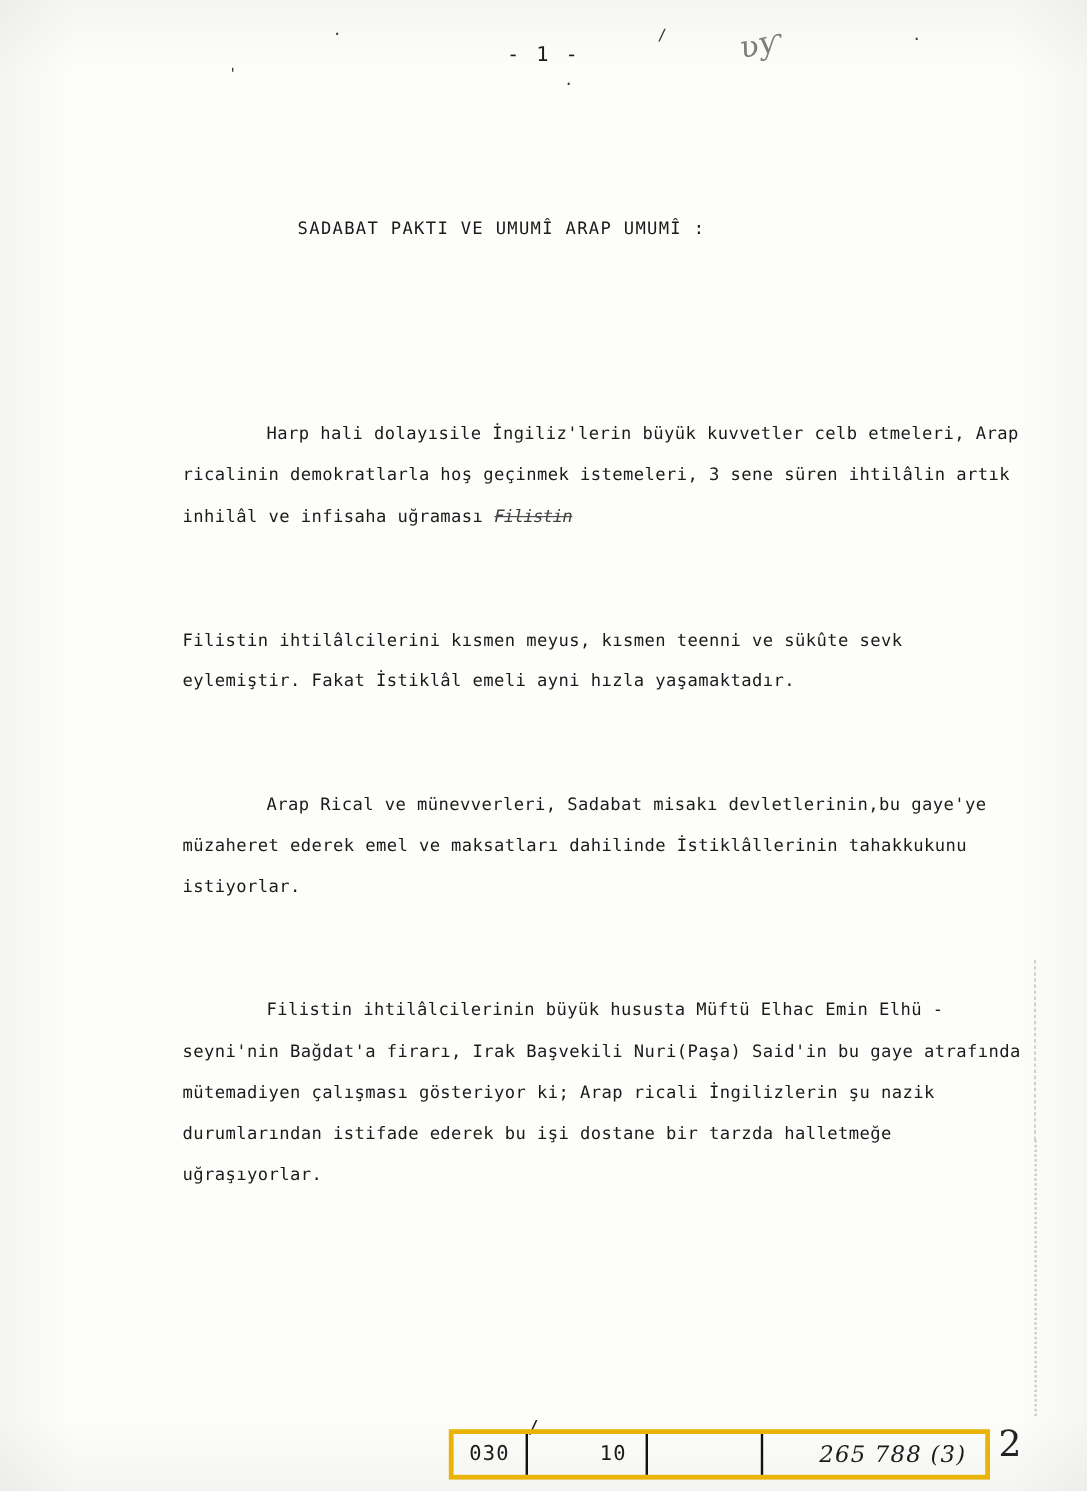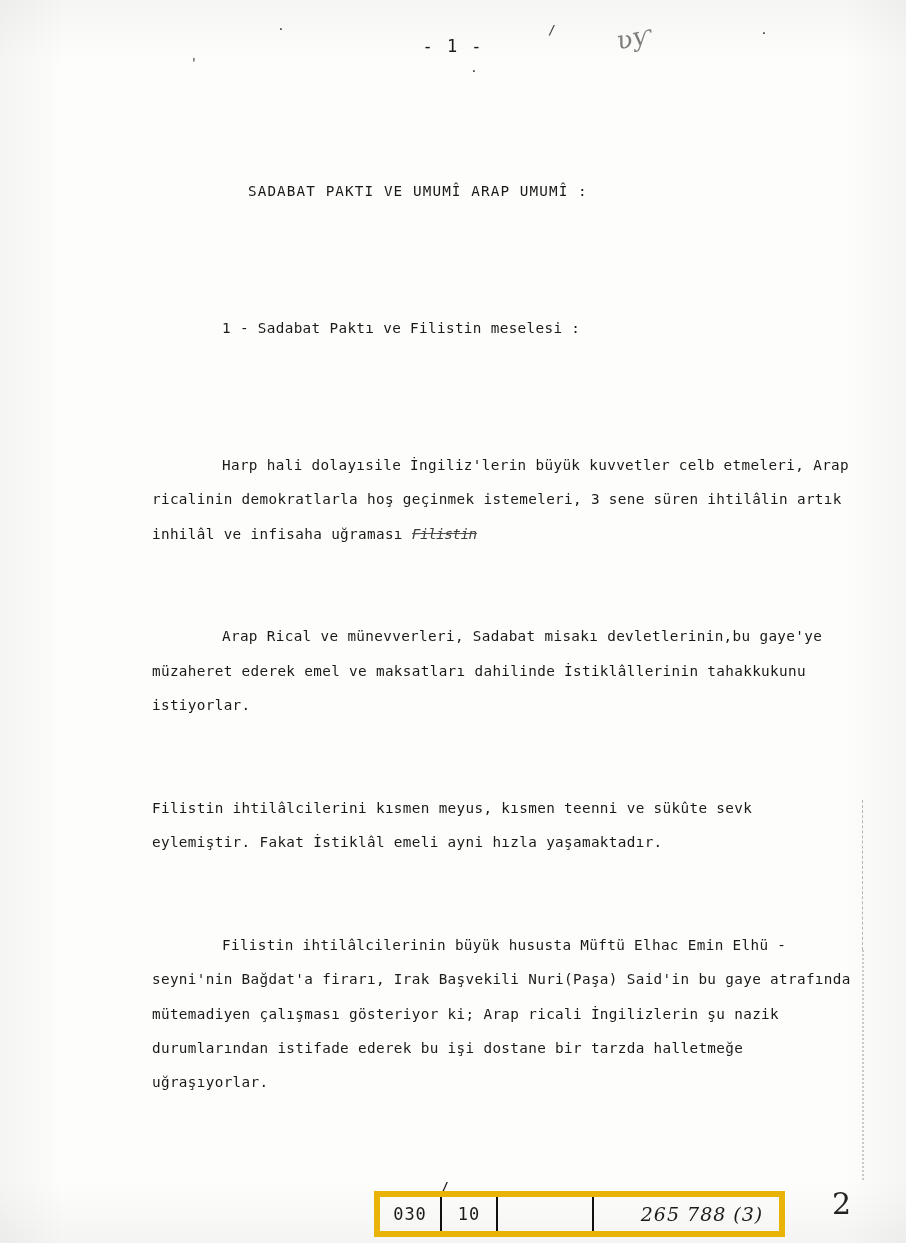--- a/index.html
+++ b/index.html
@@ -135,36 +135,36 @@
     font-size: 15px;
     letter-spacing: 1px;
   }
   .stamp-box {
     position: absolute;
     top: 1191px;
     left: 374px;
     height: 34px;
     display: flex;
     align-items: stretch;
-    border: 6px solid #eab308;
+    border: 4px solid #eab308;
     background: transparent;
   }
   .stamp-cell {
     border-right: 2px solid #111;
     display: flex;
     align-items: center;
     justify-content: center;
     font-family: "DejaVu Sans Mono", monospace;
     font-size: 17px;
     letter-spacing: 1px;
     padding: 0 7px;
   }
   .stamp-cell:last-child { border-right: none; }
   .cell-w1 { min-width: 46px; }
-  .cell-w2 { min-width: 40px; }
+  .cell-w2 { min-width: 40px; margin-left: 44px; }
   .cell-w3 { min-width: 80px; }
   .cell-w4 { min-width: 140px; font-family: "DejaVu Serif", serif; font-style: italic; font-size: 19px; padding-left: 38px; }
   .stamp-side {
     position: absolute;
     top: 1186px;
     left: 832px;
     font-family: "DejaVu Serif", serif;
     font-size: 30px;
     color: #222;
   }
@@ -181,25 +181,24 @@
   <div class="margin-tick tick-b">'</div>
   <div class="margin-tick tick-c">.</div>
   <div class="margin-tick tick-d">/</div>
   <div class="margin-tick tick-e">.</div>
 
   <div class="scribble">ʋƴ</div>
 
   <div class="body-text">
     <div class="doc-title">SADABAT PAKTI VE UMUMÎ ARAP UMUMÎ :</div>
 
-    <p class="para section-head">1 - Sadabat Paktı ve Filistin meselesi :</p>
 
     <p class="para"><span>Harp hali dolayısile İngiliz'lerin büyük kuvvetler celb etmeleri, Arap ricalinin demokratlarla hoş geçinmek istemeleri, 3 sene süren ihtilâlin artık inhilâl ve infisaha uğraması</span> <span class="xed">Filistin</span></p>
+    <p class="para noindent">Filistin ihtilâlcilerini kısmen meyus, kısmen teenni ve sükûte sevk eylemiştir. Fakat İstiklâl emeli ayni hızla yaşamaktadır.</p>
     <p class="para">Arap Rical ve münevverleri, Sadabat misakı devletlerinin,bu gaye'ye müzaheret ederek emel ve maksatları dahilinde İstiklâllerinin tahakkukunu istiyorlar.</p>
-    <p class="para noindent">Filistin ihtilâlcilerini kısmen meyus, kısmen teenni ve sükûte sevk eylemiştir. Fakat İstiklâl emeli ayni hızla yaşamaktadır.</p>
     <p class="para">Filistin ihtilâlcilerinin büyük hususta Müftü Elhac Emin Elhü - seyni'nin Bağdat'a firarı, Irak Başvekili Nuri(Paşa) Said'in bu gaye atrafında mütemadiyen çalışması gösteriyor ki; Arap ricali İngilizlerin şu nazik durumlarından istifade ederek bu işi dostane bir tarzda halletmeğe uğraşıyorlar.</p>
     
     
     
 
     
     
   </div>
 
   <div class="margin-rule"></div>

